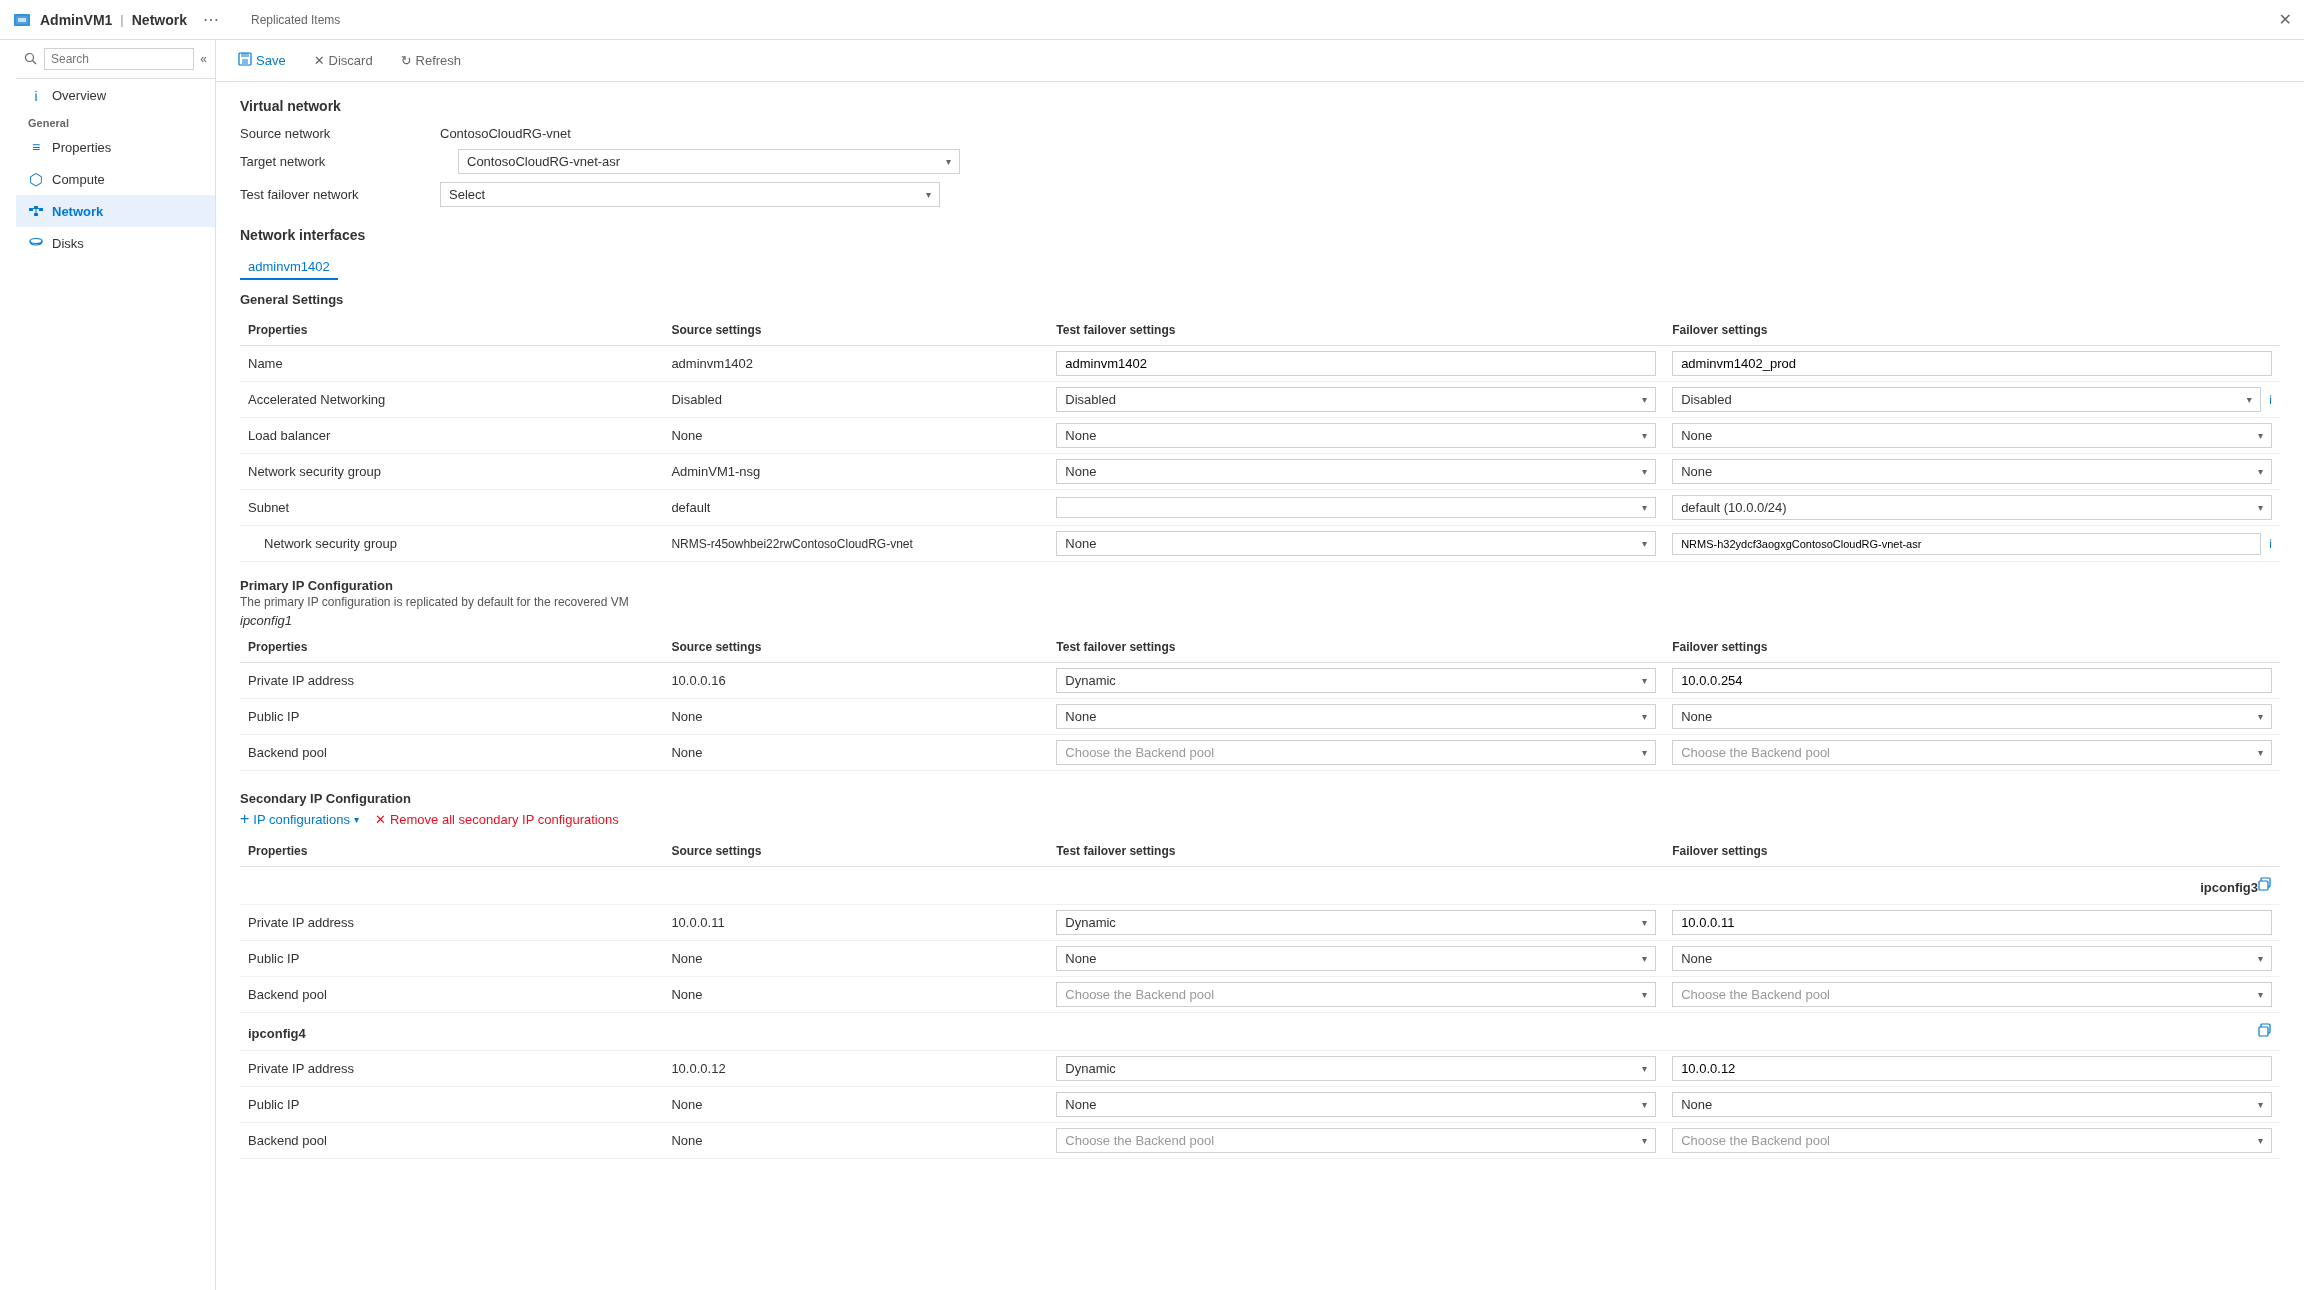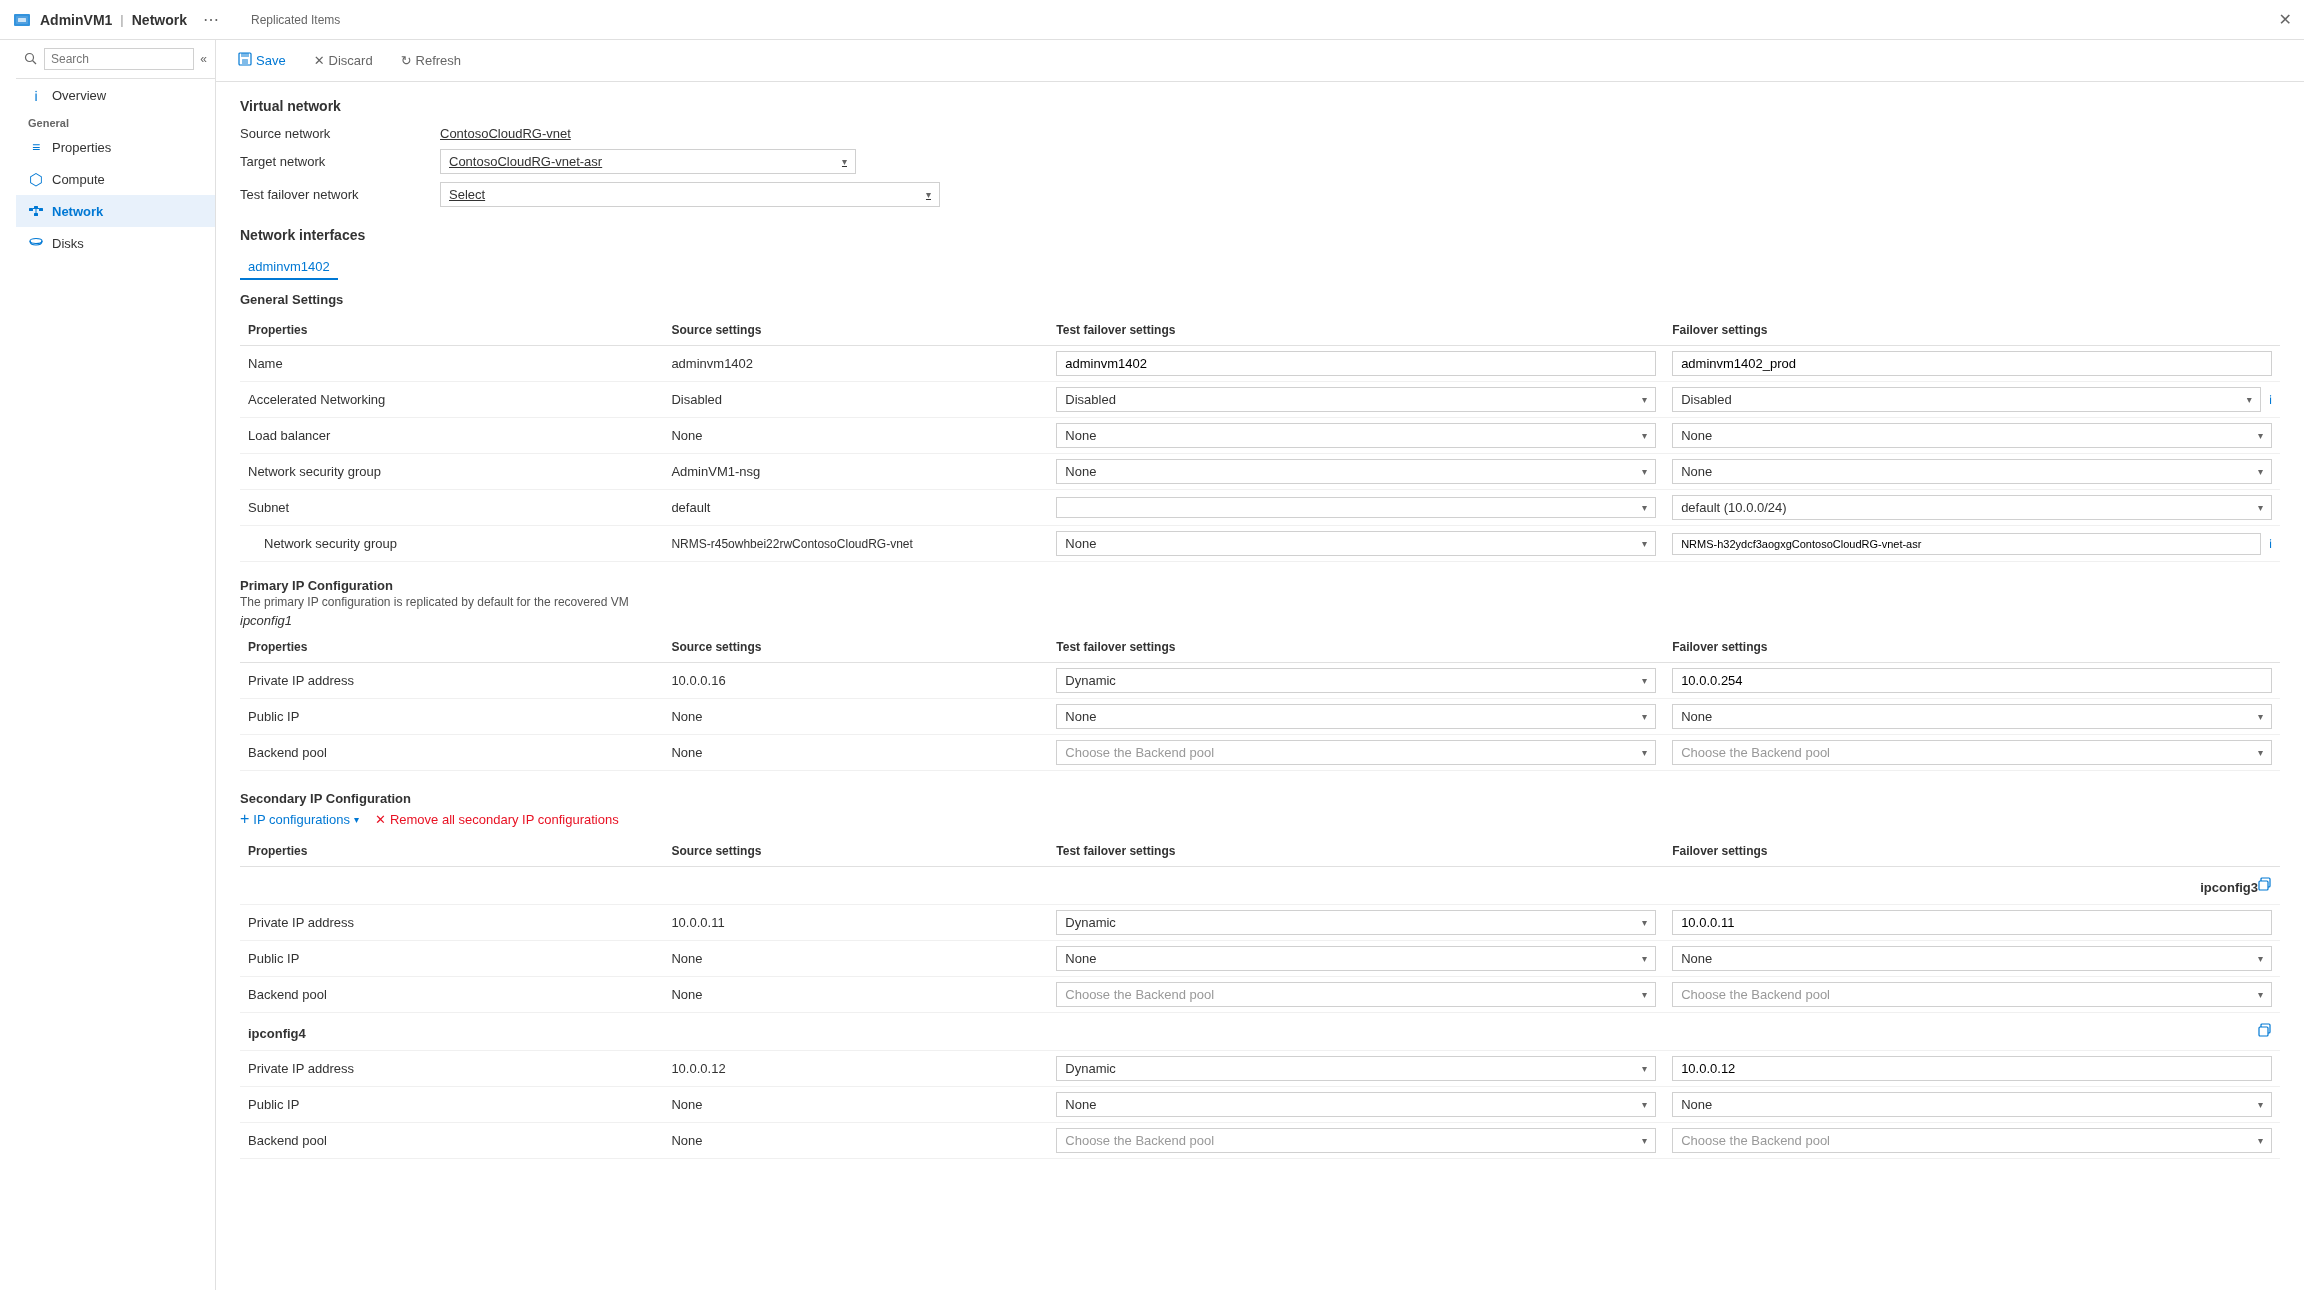--- a/index.html
+++ b/index.html
@@ -32,21 +32,21 @@
     .toolbar-btn.save { color: #0078d4; }
     .toolbar-btn.discard { color: #666; }
     .toolbar-btn.refresh { color: #666; }
 
     
     .content { padding: 16px 24px; flex: 1; }
 
     .section-title { font-size: 14px; font-weight: 600; color: #333; margin-bottom: 12px; }
     .field-row { display: flex; align-items: center; margin-bottom: 8px; }
     .field-label { width: 200px; color: #333; font-size: 13px; }
-    .field-value { flex: 1; color: #333; font-size: 13px; text-decoration: underline; }
+    .field-value { flex: 1; color: #333; font-size: 13px; }
 
     .network-interface-tab { display: inline-block; border-bottom: 2px solid #0078d4; color: #0078d4; padding: 4px 8px; margin-bottom: 12px; cursor: pointer; font-size: 13px; font-weight: 500; }
 
     
     .settings-grid { width: 100%; border-collapse: collapse; }
     .settings-grid th { font-size: 12px; font-weight: 600; color: #333; text-align: left; padding: 4px 8px 8px; border-bottom: 1px solid #e0e0e0; }
     .settings-grid td { padding: 5px 8px; vertical-align: middle; font-size: 13px; }
     .settings-grid tr:not(.header-row) { border-bottom: 1px solid #f0f0f0; }
 
     .col-properties { width: 220px; }
@@ -175,21 +175,21 @@
         <div class="section-title">Virtual network</div>
 
         <div class="field-row">
           <div class="field-label">Source network</div>
           <div class="field-value">ContosoCloudRG-vnet</div>
         </div>
 
         <div class="field-row">
           <div class="field-label">Target network</div>
           <div class="field-value">
-            <div class="select-field" style="width:416px;">
+            <div class="select-field" style="width:502px;margin-left:18px;">
               <span>ContosoCloudRG-vnet-asr</span>
               <span class="chev">▾</span>
             </div>
           </div>
         </div>
 
         <div class="field-row">
           <div class="field-label">Test failover network</div>
           <div class="field-value">
             <div class="select-field" style="width:500px;">

